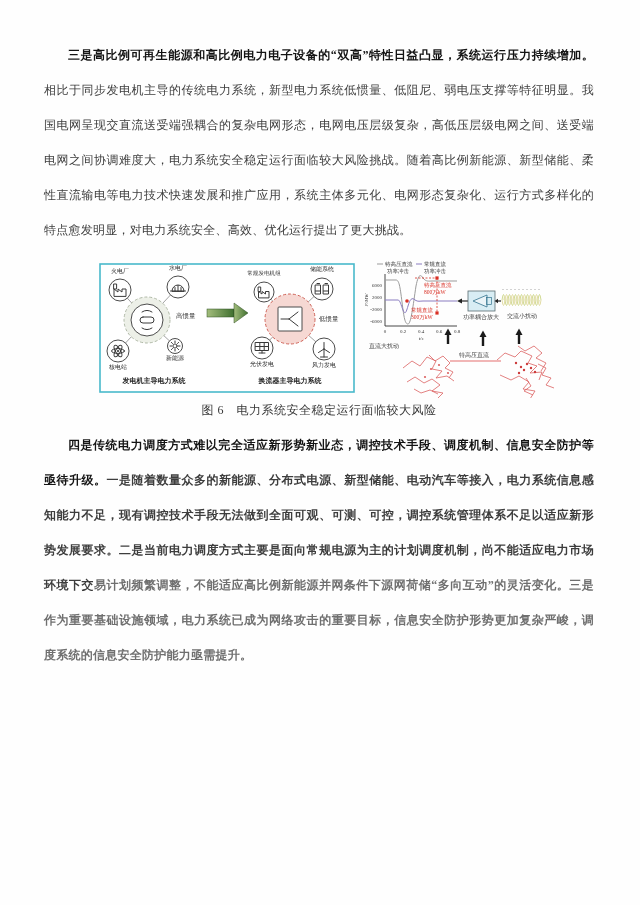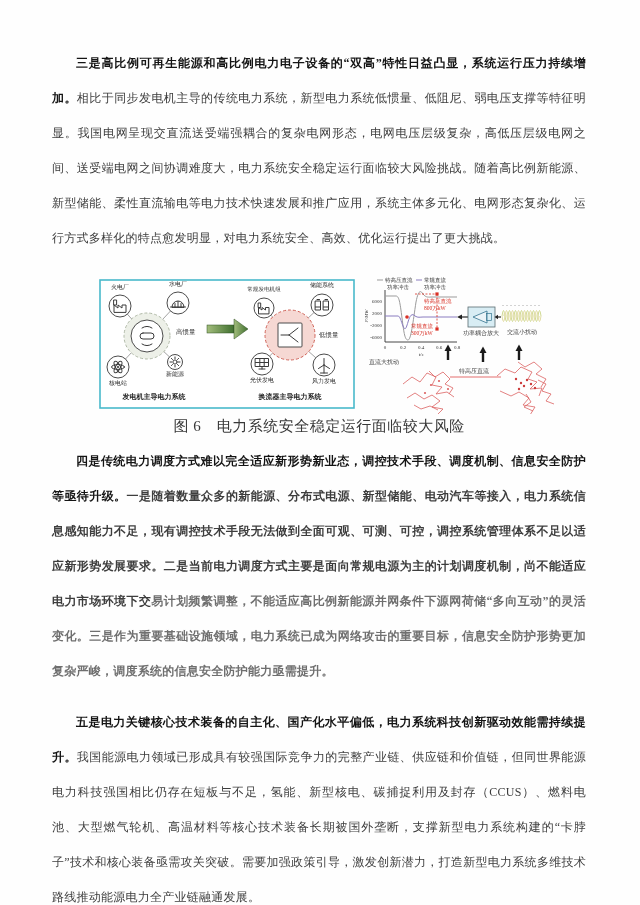--- a/index.html
+++ b/index.html
@@ -2,30 +2,30 @@
 <html><head>
 <meta charset="utf-8">
 <style>
   html,body{margin:0;padding:0;background:#ffffff;}
   .page{
     position:relative;width:640px;height:905px;background:#fefefe;
     font-family:"Liberation Serif","DejaVu Serif",serif;overflow:hidden;
   }
   .content{padding:30px 38px 0 36px;}
   .para{
-    margin:16px;font-size:12px;line-height:35px;text-align:justify;text-justify:inter-character;
+    margin:8px;font-size:12px;line-height:35px;text-align:justify;text-justify:inter-character;
     text-indent:24px;color:#3d3d3d;letter-spacing:0.25px;
   }
   .para b{color:#141414;}
   .para .light{color:#6f6f6f;}
   .para.p2{margin-top:8px;font-weight:bold;}
   .fig{margin:6px 0 0 62px;width:460px;height:142px;}
   .fig svg{display:block;}
   .fig-caption{
-    text-align:center;font-size:15px;color:#383838;line-height:20px;margin-top:2px;letter-spacing:0.5px;
+    text-align:center;font-size:12px;color:#383838;line-height:20px;margin-top:2px;letter-spacing:0.5px;
   }
   svg text{font-family:"Liberation Serif","DejaVu Serif",serif;fill:#333;}
   svg .nlab{font-size:6px;fill:#2e2e2e;}
   svg .nlab-s{font-size:5.6px;fill:#2e2e2e;}
   svg .pcap{font-size:7px;fill:#1d1d1d;font-weight:bold;}
   svg .inertia{font-size:6.5px;fill:#2b2b2b;}
   svg .tick{font-size:5px;fill:#333;}
   svg .leg{font-size:5.5px;fill:#333;}
   svg .redann{font-size:5.5px;fill:#d93025;}
   svg .sublab{font-size:6px;fill:#3c3c3c;}
@@ -251,16 +251,15 @@
           <circle cx="421" cy="117" r="1.2" fill="#cc3b3b"></circle>
           <circle cx="437" cy="116" r="1.2" fill="#cc3b3b"></circle>
         </g>
       </svg>
     </div>
 
     <div class="fig-caption">图 6　电力系统安全稳定运行面临较大风险</div>
 
     <p class="para p2"><b>四是传统电力调度方式难以完全适应新形势新业态，调控技术手段、调度机制、信息安全防护等亟待升级。</b><span>一是随着数量众多的新能源、分布式电源、新型储能、电动汽车等接入，电力系统信息感知能力不足，现有调控技术手段无法做到全面可观、可测、可控，调控系统管理体系不足以适应新形势发展要求。二是当前电力调度方式主要是面向常规电源为主的计划调度机制，尚不能适应电力市场环境下交</span><span class="light">易计划频繁调整，不能适应高比例新能源并网条件下源网荷储“多向互动”的灵活变化。三是作为重要基础设施领域，电力系统已成为网络攻击的重要目标，信息安全防护形势更加复杂严峻，调度系统的信息安全防护能力亟需提升。</span></p>
 
-    <p class="para"><b>五是电力关键核心技术装备的自主化、国产化水平偏低，电力系统科技创新驱动效能需持续提升。</b><span>我国能源电力领域已形成具有较强国际竞争力的完整产业链、供应链和价值链，但同世界能源电力科技强国相比仍存在短板与不足，氢能、新型核电、碳捕捉利用及封存（CCUS）、燃料电池、大型燃气轮机、高温材料等核心技术装备长期被国外垄断，支撑新型电力系统构建的“卡脖子”技术和核心装备亟需攻关突破。需要加强政策引导，激发创新潜力，打造新型电力系统多维技术路线推动能源电力全产业链融通发展。</span></p>
 
   </div>
 </div>
 
 </body></html>

